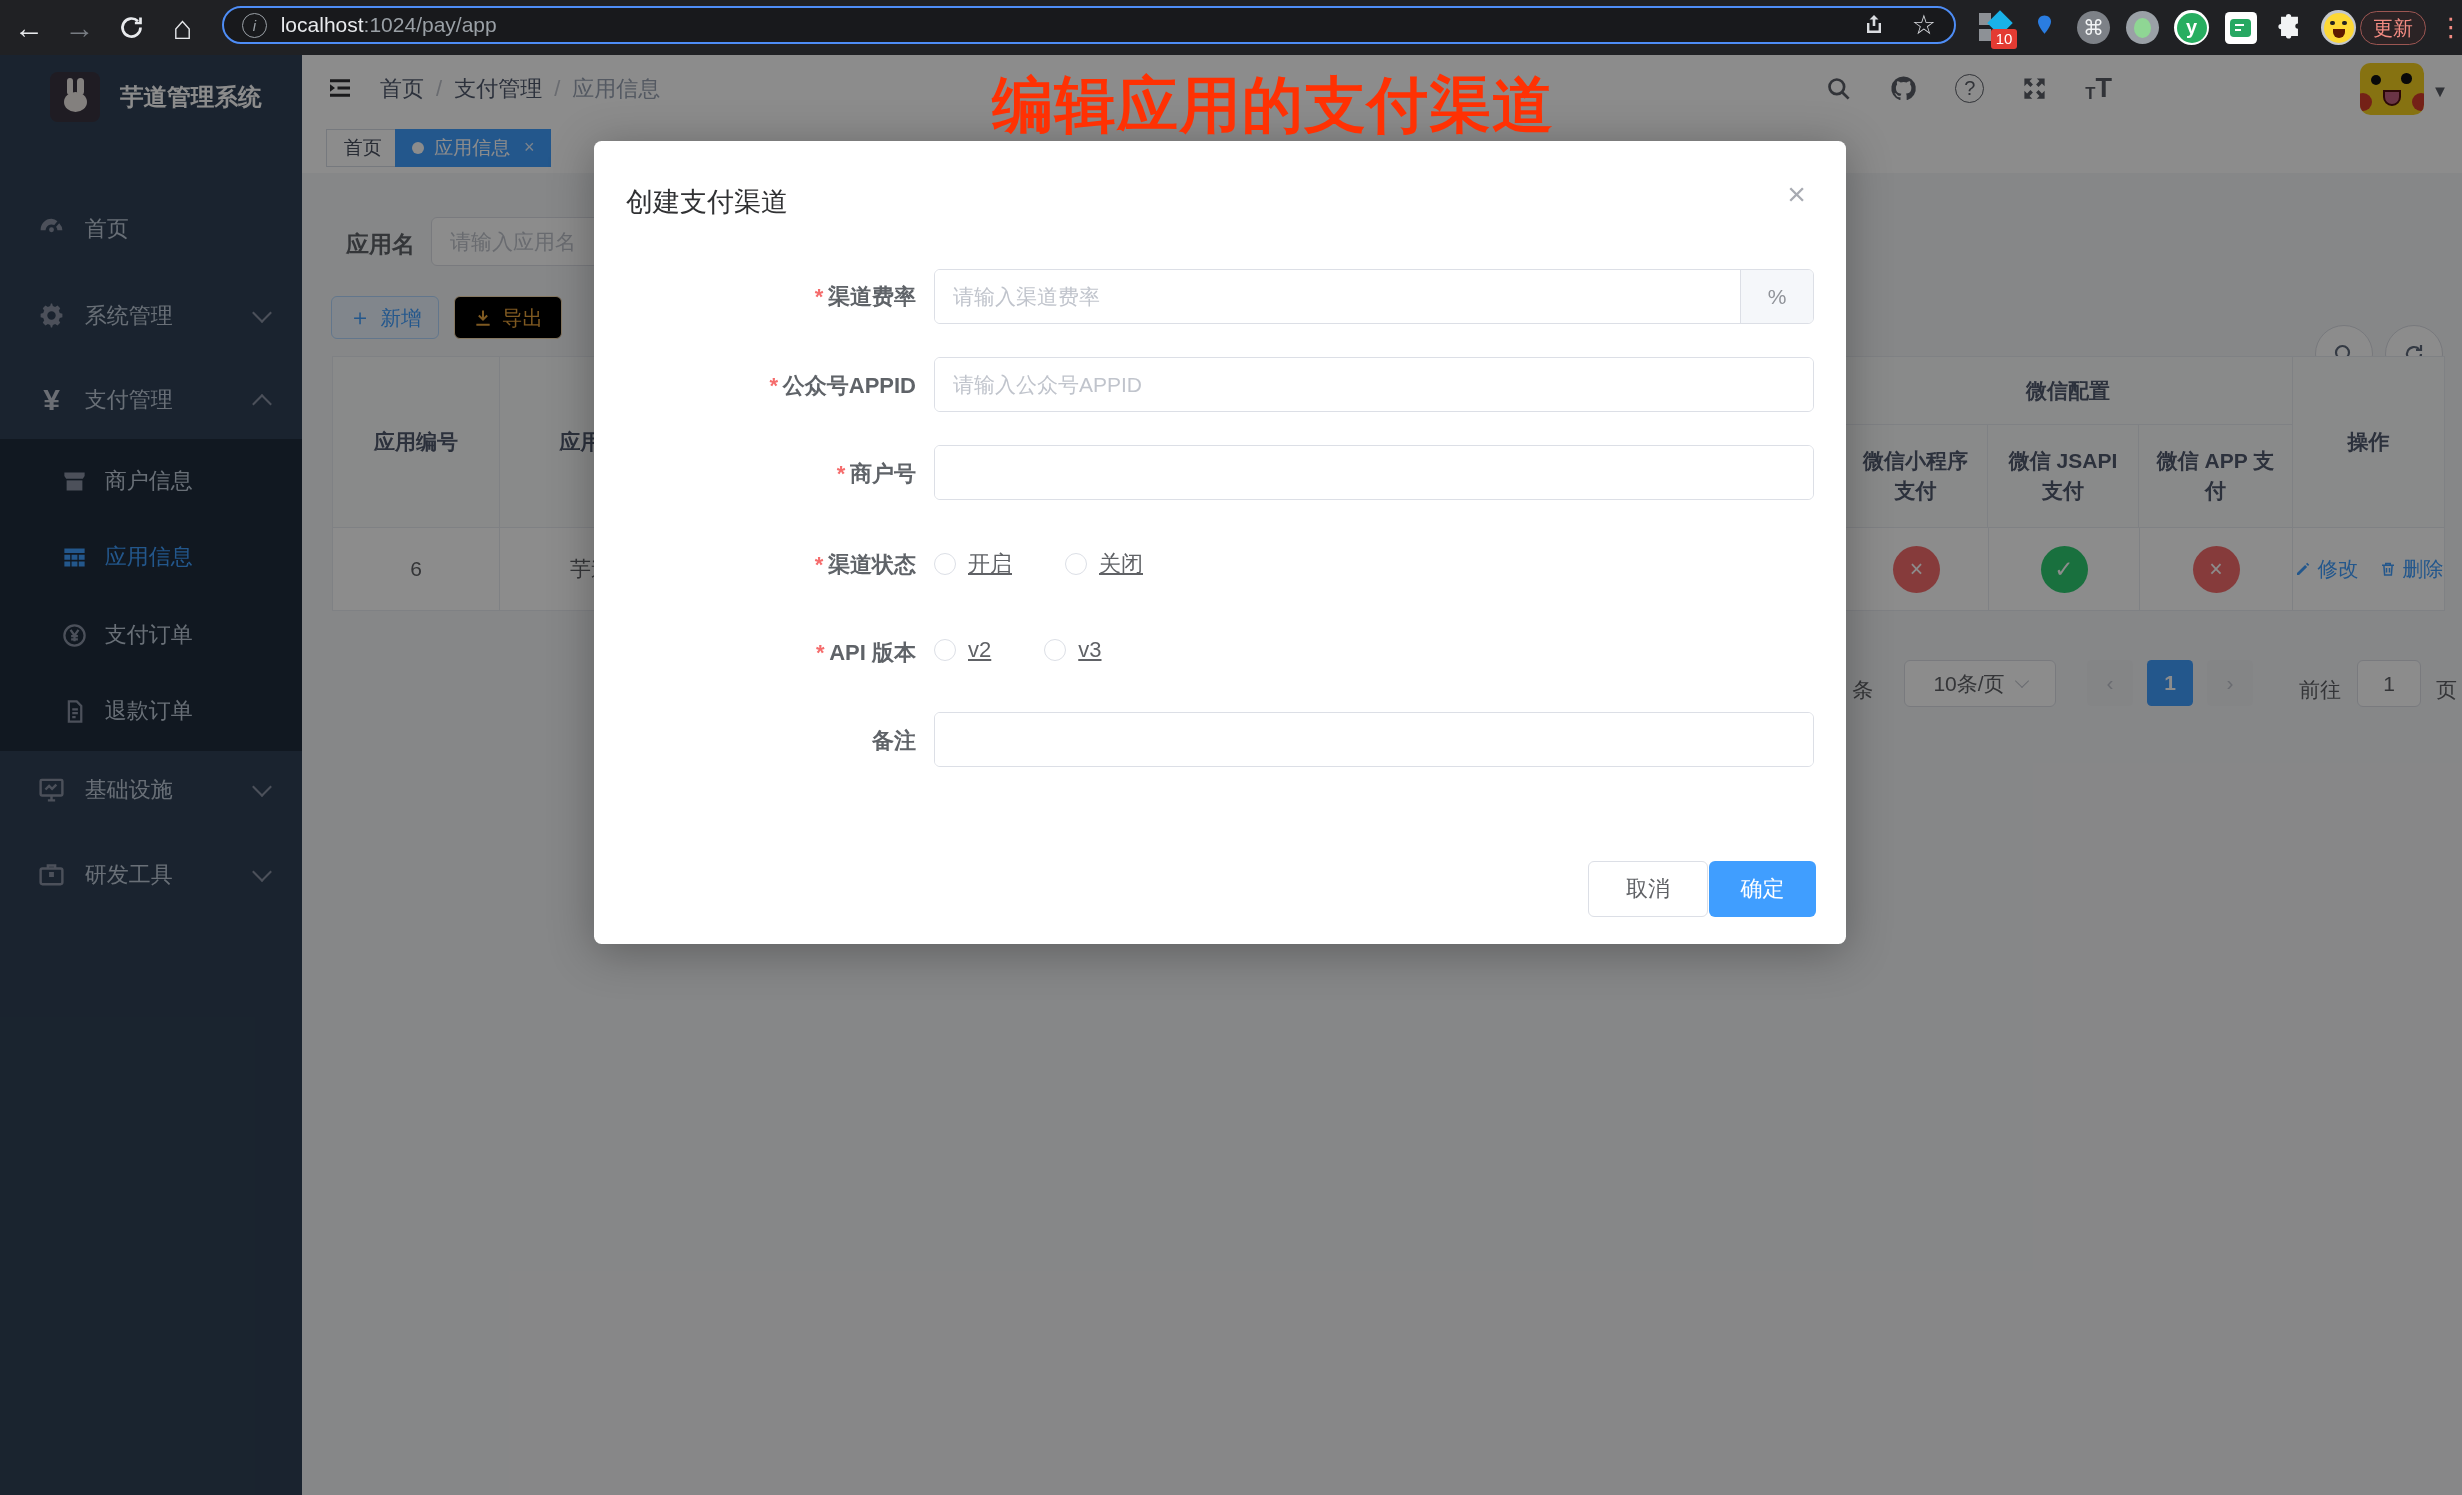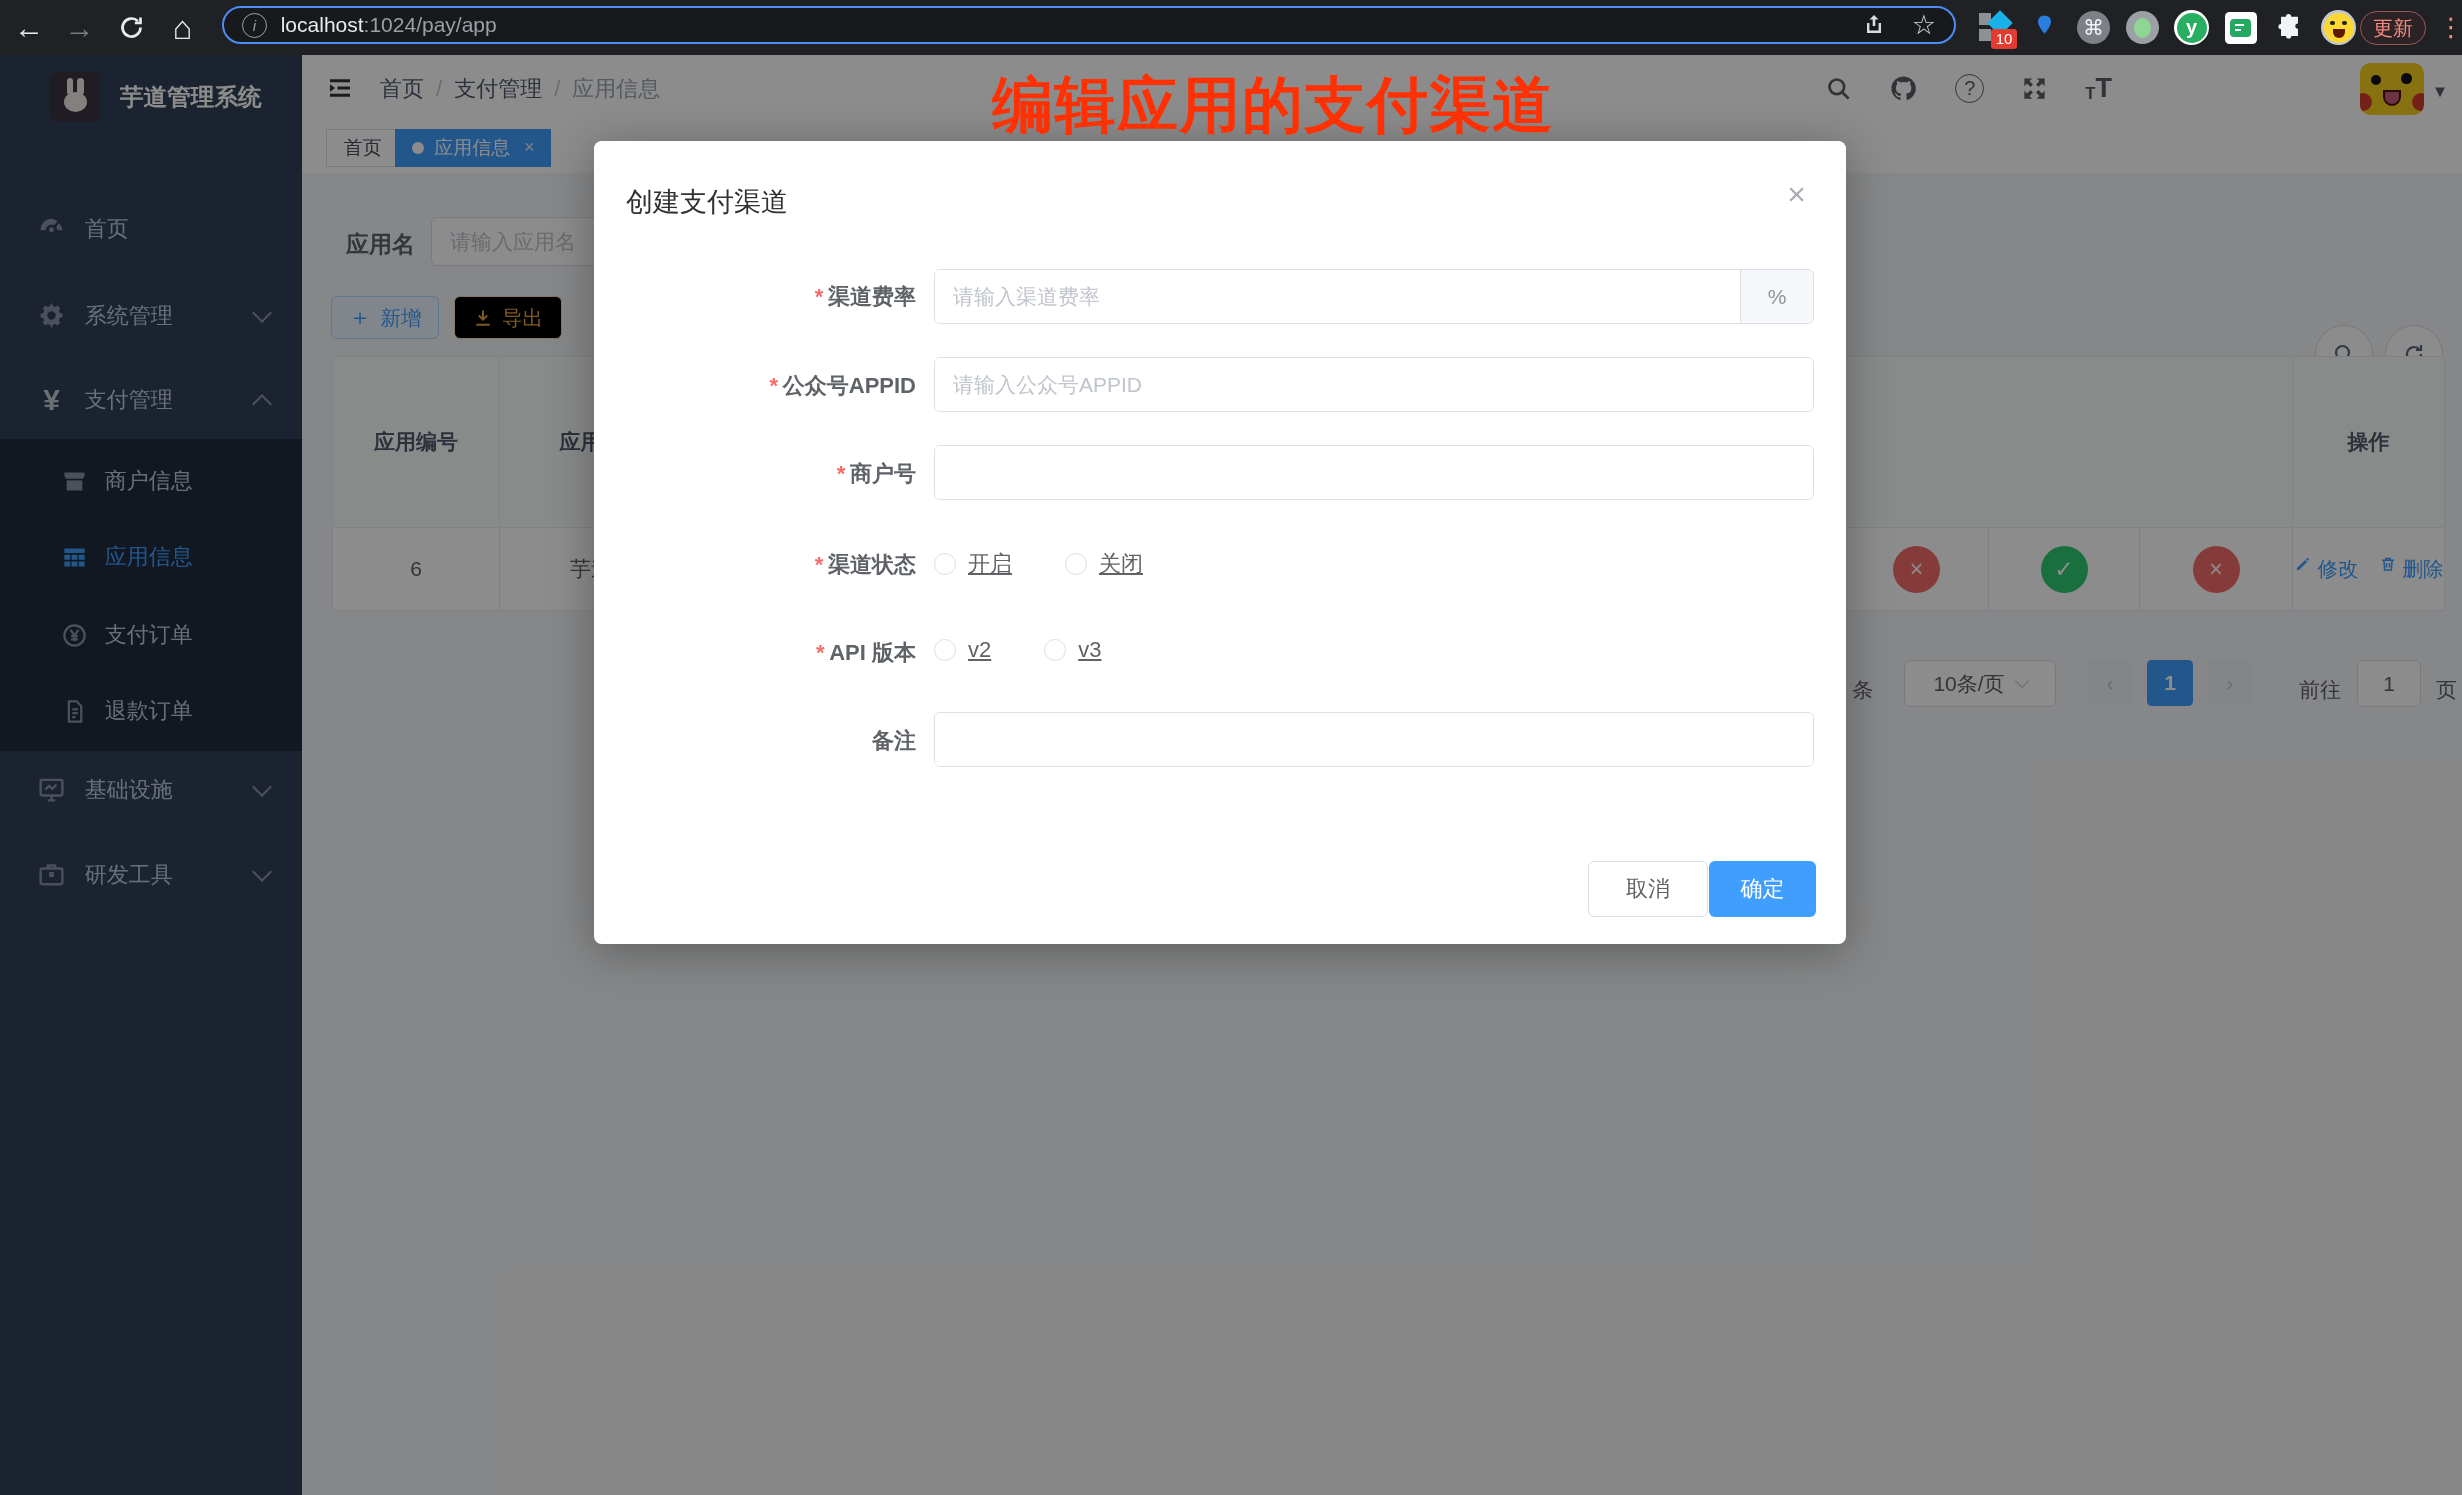--- a/index.html
+++ b/index.html
@@ -76,21 +76,21 @@
   .cell{box-sizing:border-box;border-right:0.8px solid #e8ebf0;display:flex;align-items:center;justify-content:center;text-align:center;}
   .cell:last-child{border-right:none;}
   .th{font-size:21px;font-weight:bold;color:#515a6e;background:#fafbfc;}
   .group-col{display:flex;flex-direction:column;border-right:0.8px solid #e8ebf0;box-sizing:border-box;}
   .group-top{height:68px;border-bottom:0.8px solid #e8ebf0;display:flex;align-items:center;justify-content:center;box-sizing:border-box;}
   .group-bottom{flex:1;display:flex;}
   .group-bottom .cell{line-height:1.45;padding:0 10.6px;}
   .td-row{display:flex;height:82px;border-top:0.8px solid #e8ebf0;}
   .td{font-size:21px;color:#606266;background:#fff;}
   .status-circle{width:47px;height:47px;border-radius:50%;display:flex;align-items:center;justify-content:center;color:#fff;font-size:23px;}
-  .op-link{color:#409eff;font-size:20.5px;display:inline-flex;gap:6px;cursor:pointer;}
+  .op-link{color:#409eff;font-size:20.5px;display:inline-flex;align-items:center;gap:6px;cursor:pointer;}
 
   .pager-box{width:46px;height:46px;border-radius:4.6px;display:flex;align-items:center;justify-content:center;font-size:21px;box-sizing:border-box;}
   .pager-dis{background:#f1f2f5;color:#c0c4cc;}
   .pager-cur{background:#409eff;color:#fff;font-weight:bold;}
   .pg-text{font-size:21px;color:#606266;}
 
   
   .mask{position:absolute;left:0;top:55px;width:2462px;height:1440px;background:rgba(0,0,0,0.45);z-index:10;}
   .annotation{position:absolute;left:992px;top:65px;z-index:30;font-size:61px;font-weight:900;color:#ff3103;white-space:nowrap;letter-spacing:1.5px;}
   .modal{position:absolute;left:594px;top:141px;width:1252px;height:803px;background:#fff;border-radius:7.6px;z-index:20;box-shadow:0 7.6px 46px rgba(0,0,0,.3);}
@@ -376,20 +376,28 @@
         <path d="M19 12a7 7 0 1 1-2-4.9"></path>
         <path d="M19 3v5h-5"></path>
       </svg>
   </div>
 
   <div class="tbl" style="left:30px;top:183px;">
     <div class="th-row">
       <div class="cell th" style="width:167px;">应用编号</div>
       <div class="cell th" style="width:183px;">应用名</div>
       <div class="cell th" style="flex:1;"></div>
+      <div class="group-col th" style="width:449px;">
+        <div class="group-top">微信配置</div>
+        <div class="group-bottom">
+          <div class="cell th" style="width:144px;">微信小程序支付</div>
+          <div class="cell th" style="width:151px;">微信 JSAPI 支付</div>
+          <div class="cell th" style="width:153px;border-right:none;">微信 APP 支付</div>
+        </div>
+      </div>
       <div class="cell th" style="width:151px;">操作</div>
     </div>
     <div class="td-row">
       <div class="cell td" style="width:167px;">6</div>
       <div class="cell td" style="width:183px;">芋道</div>
       <div class="cell td" style="flex:1;"></div>
       <div class="cell td" style="width:144px;">
         <span class="status-circle" style="background:#f56c6c;">×</span>
       </div>
       <div class="cell td" style="width:151px;">

